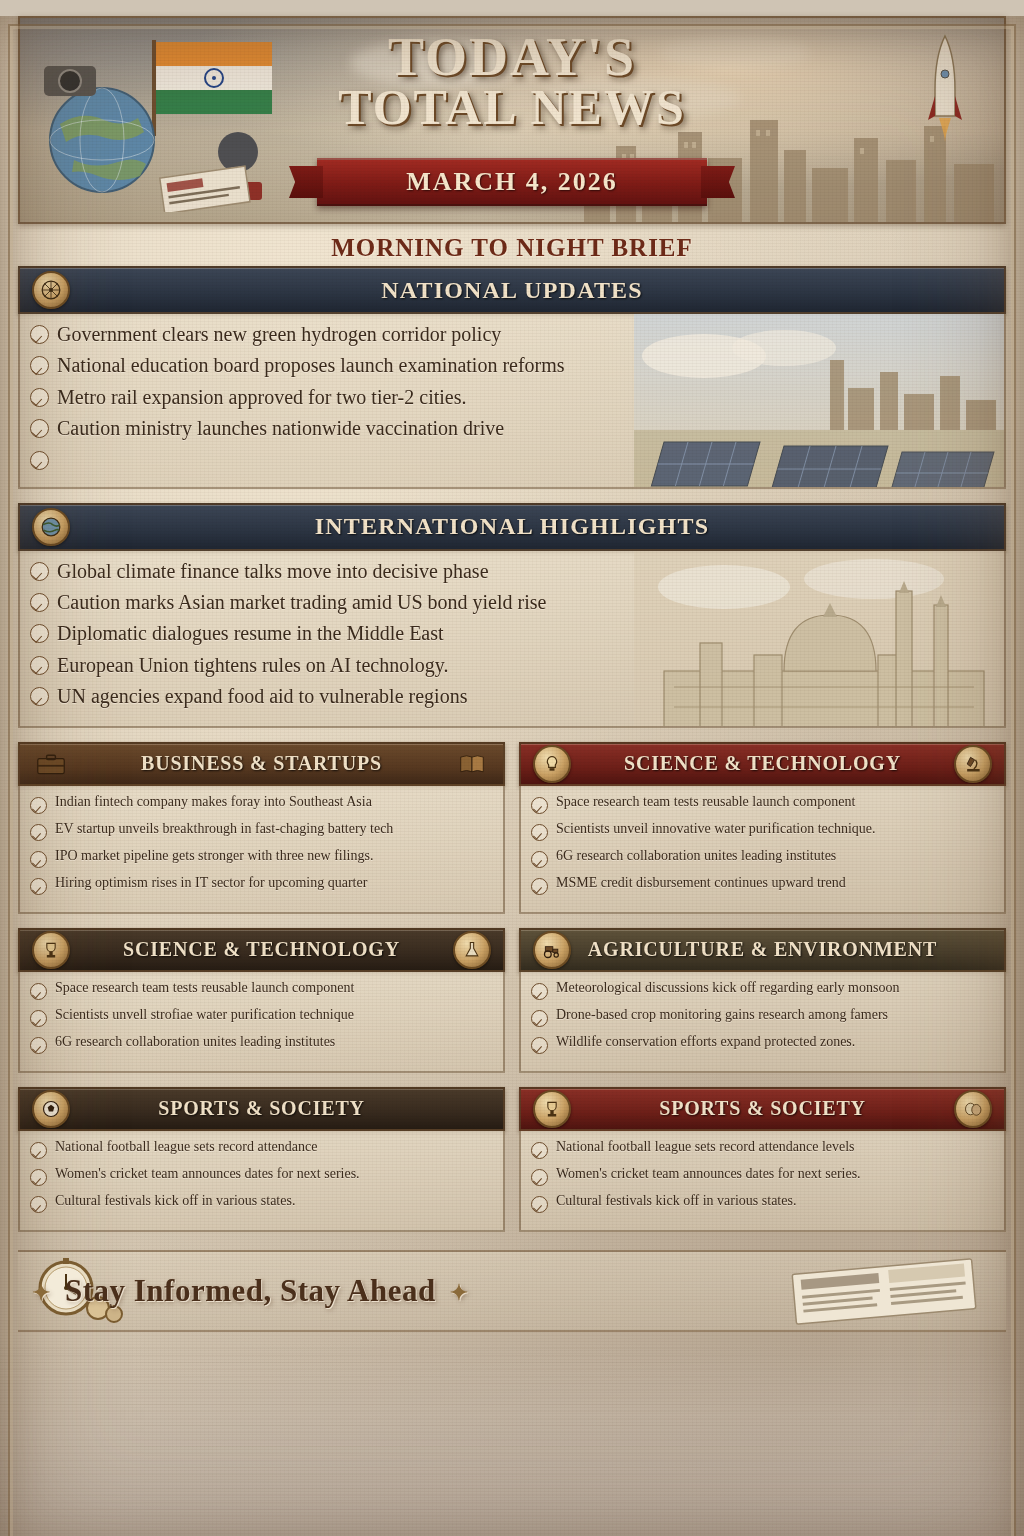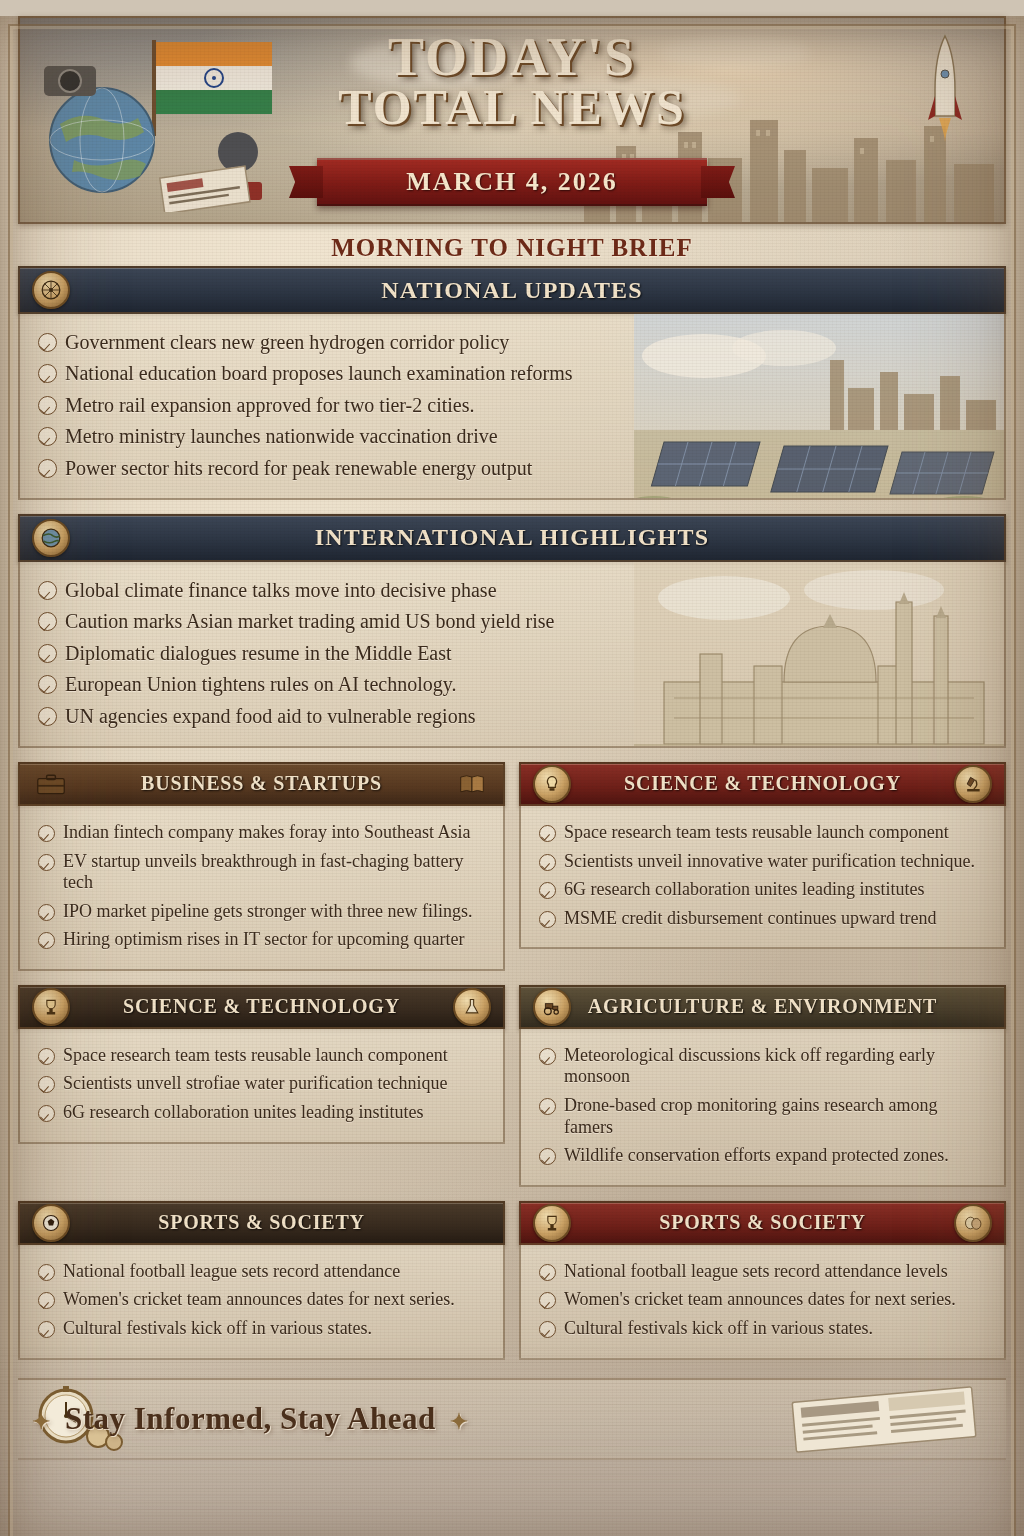--- a/index.html
+++ b/index.html
@@ -133,29 +133,29 @@
     border-right:2px solid rgba(110,84,54,0.55);
     border-bottom:2px solid rgba(110,84,54,0.55);
     background:linear-gradient(to bottom, rgba(232,221,200,0.72), rgba(214,200,176,0.62));
     padding:8px 10px 10px 10px;
     overflow:hidden;
   }
   .illus{
     position:absolute;right:0;top:0;bottom:0;width:370px;opacity:.95;
     pointer-events:none;
   }
-  ul.items{list-style:none;margin:8px;padding:0;position:relative;z-index:2;}
+  ul.items{list-style:none;margin:0;padding:0;position:relative;z-index:2;}
   ul.items li{
     display:flex;align-items:flex-start;gap:8px;
     font-family:"Liberation Serif", serif;
     color:#3a2a1c;margin:0 0 7px 0;
     text-shadow:0 1px 0 rgba(255,248,235,0.5);
   }
   .big li{font-size:20px;line-height:1.22;}
-  .small li{font-size:18px;line-height:1.2;}
+  .small li{font-size:14px;line-height:1.2;}
   .tick{
     flex:0 0 auto;width:17px;height:17px;margin-top:3px;border-radius:50%;
     border:1.6px solid #6b4a2a;position:relative;background:rgba(255,250,238,0.35);
   }
   .tick:after{
     content:"";position:absolute;left:3.4px;top:7.2px;width:4.5px;height:8px;
     border:solid #6b4a2a;border-width:0 1.8px 1.8px 0;transform:rotate(42deg);
   }
   .small .tick{width:15px;height:15px;}
   .small .tick:after{left:3px;top:6.2px;width:4px;height:7px;}
@@ -372,25 +372,24 @@
         <li>
             <span class="tick"></span>
             <span>National education board proposes launch examination reforms</span>
           </li>
         <li>
             <span class="tick"></span>
             <span>Metro rail expansion approved for two tier-2 cities.</span>
           </li>
         <li>
             <span class="tick"></span>
-            <span>Metro ministry launches nationwide vaccination drive</span>
-          </li>
-        <li>
-            <span class="tick"></span>
-            <span>Power sector hits record for peak renewable energy output</span>
+            <span>Caution ministry launches nationwide vaccination drive</span>
+          </li>
+        <li>
+            <span class="tick"></span>
           </li>
       </ul>
     </div>
   </div>
 
   <div class="section">
     <div class="banner navy">
       <div class="emblem">
         <div class="medal">
           <svg viewBox="0 0 30 30" width="24" height="24">

